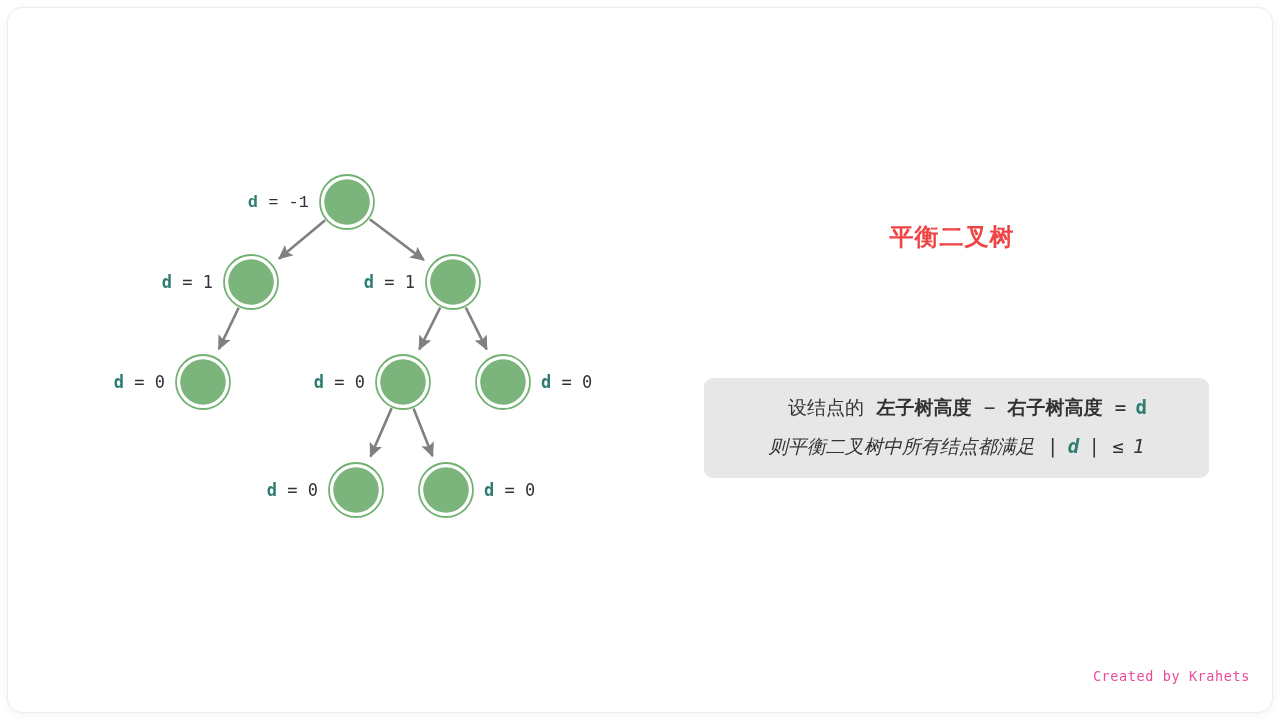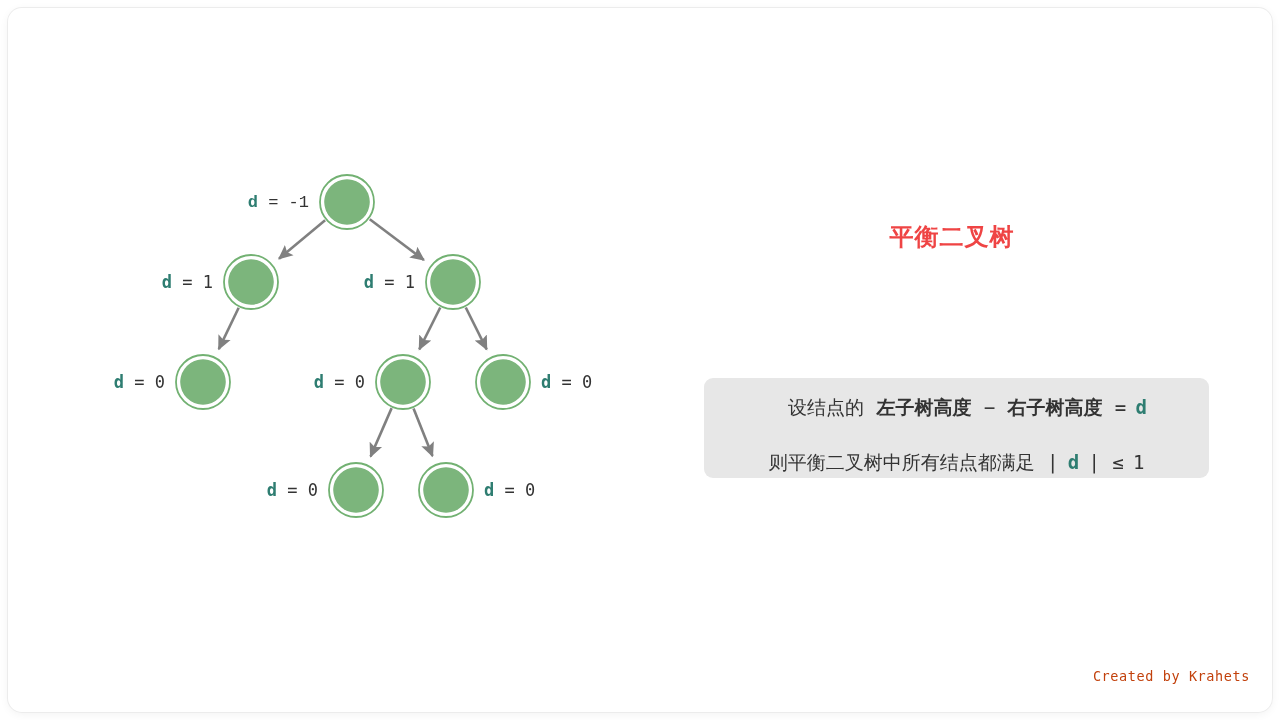--- a/index.html
+++ b/index.html
@@ -79,21 +79,21 @@
     position: absolute;
     left: 0;
     width: 505px;
     text-align: center;
     white-space: nowrap;
     font-size: 19px;
     color: #333333;
     font-family: "Liberation Sans", "DejaVu Sans", sans-serif;
   }
   #formula-line-1 { top: 17px; padding-left: 11px; }
-  #formula-line-2 { top: 72px; }
+  #formula-line-2 { top: 56px; font-style: italic; }
   .f-plain { font-weight: normal; }
   .f-bold  { font-weight: bold; }
   .f-mono  { font-family: "DejaVu Sans Mono", monospace; }
   .f-d     { font-family: "DejaVu Sans Mono", monospace; font-weight: bold; color: #2E7D71; }
   .f-bar   { font-family: "DejaVu Sans Mono", monospace; color: #333333; }
   .sp      { display: inline-block; width: 7px; }
   .sp-s    { display: inline-block; width: 4px; }
 
   
   .node-label {
@@ -109,21 +109,21 @@
     color: #2E7D71;
   }
 
   
   #watermark {
     position: absolute;
     right: 22px;
     bottom: 28px;
     font-family: "DejaVu Sans Mono", monospace;
     font-size: 13.5px;
-    color: #c2410c;
+    color: #ec4899;
     letter-spacing: 0.6px;
     white-space: nowrap;
   }
 </style>
 </head>
 <body>
 
 <div id="card">
   <div id="stage">
 

